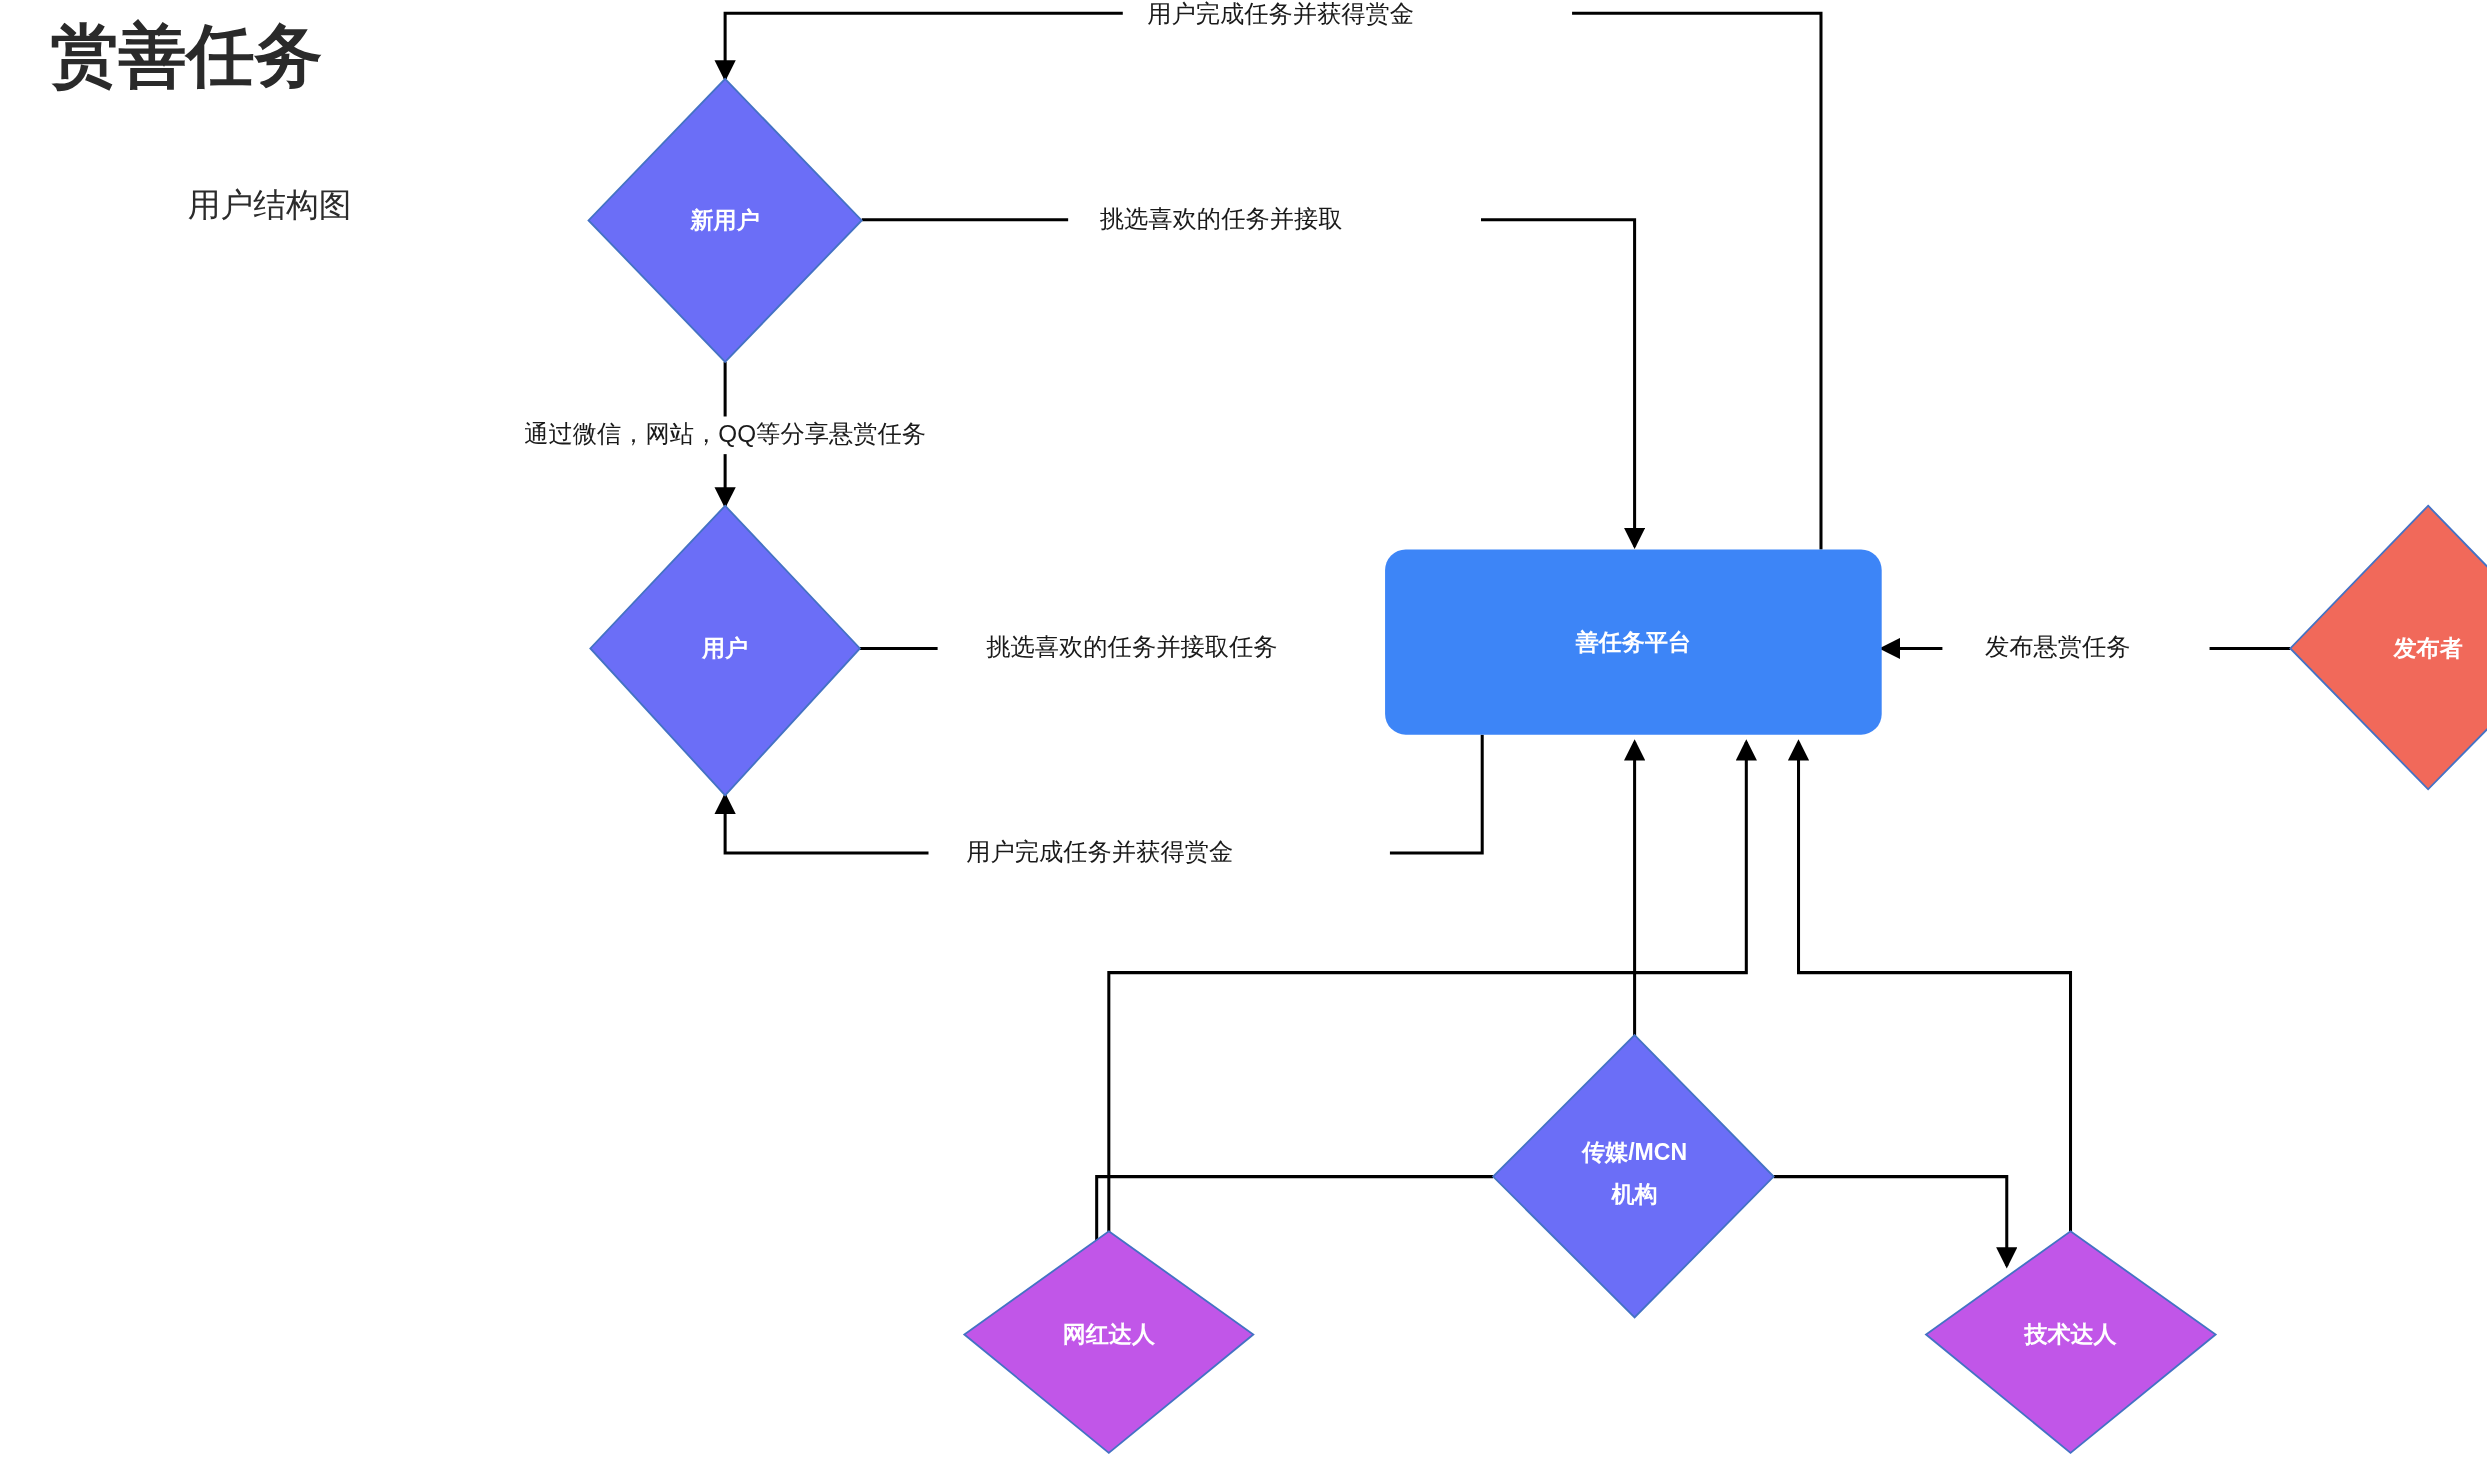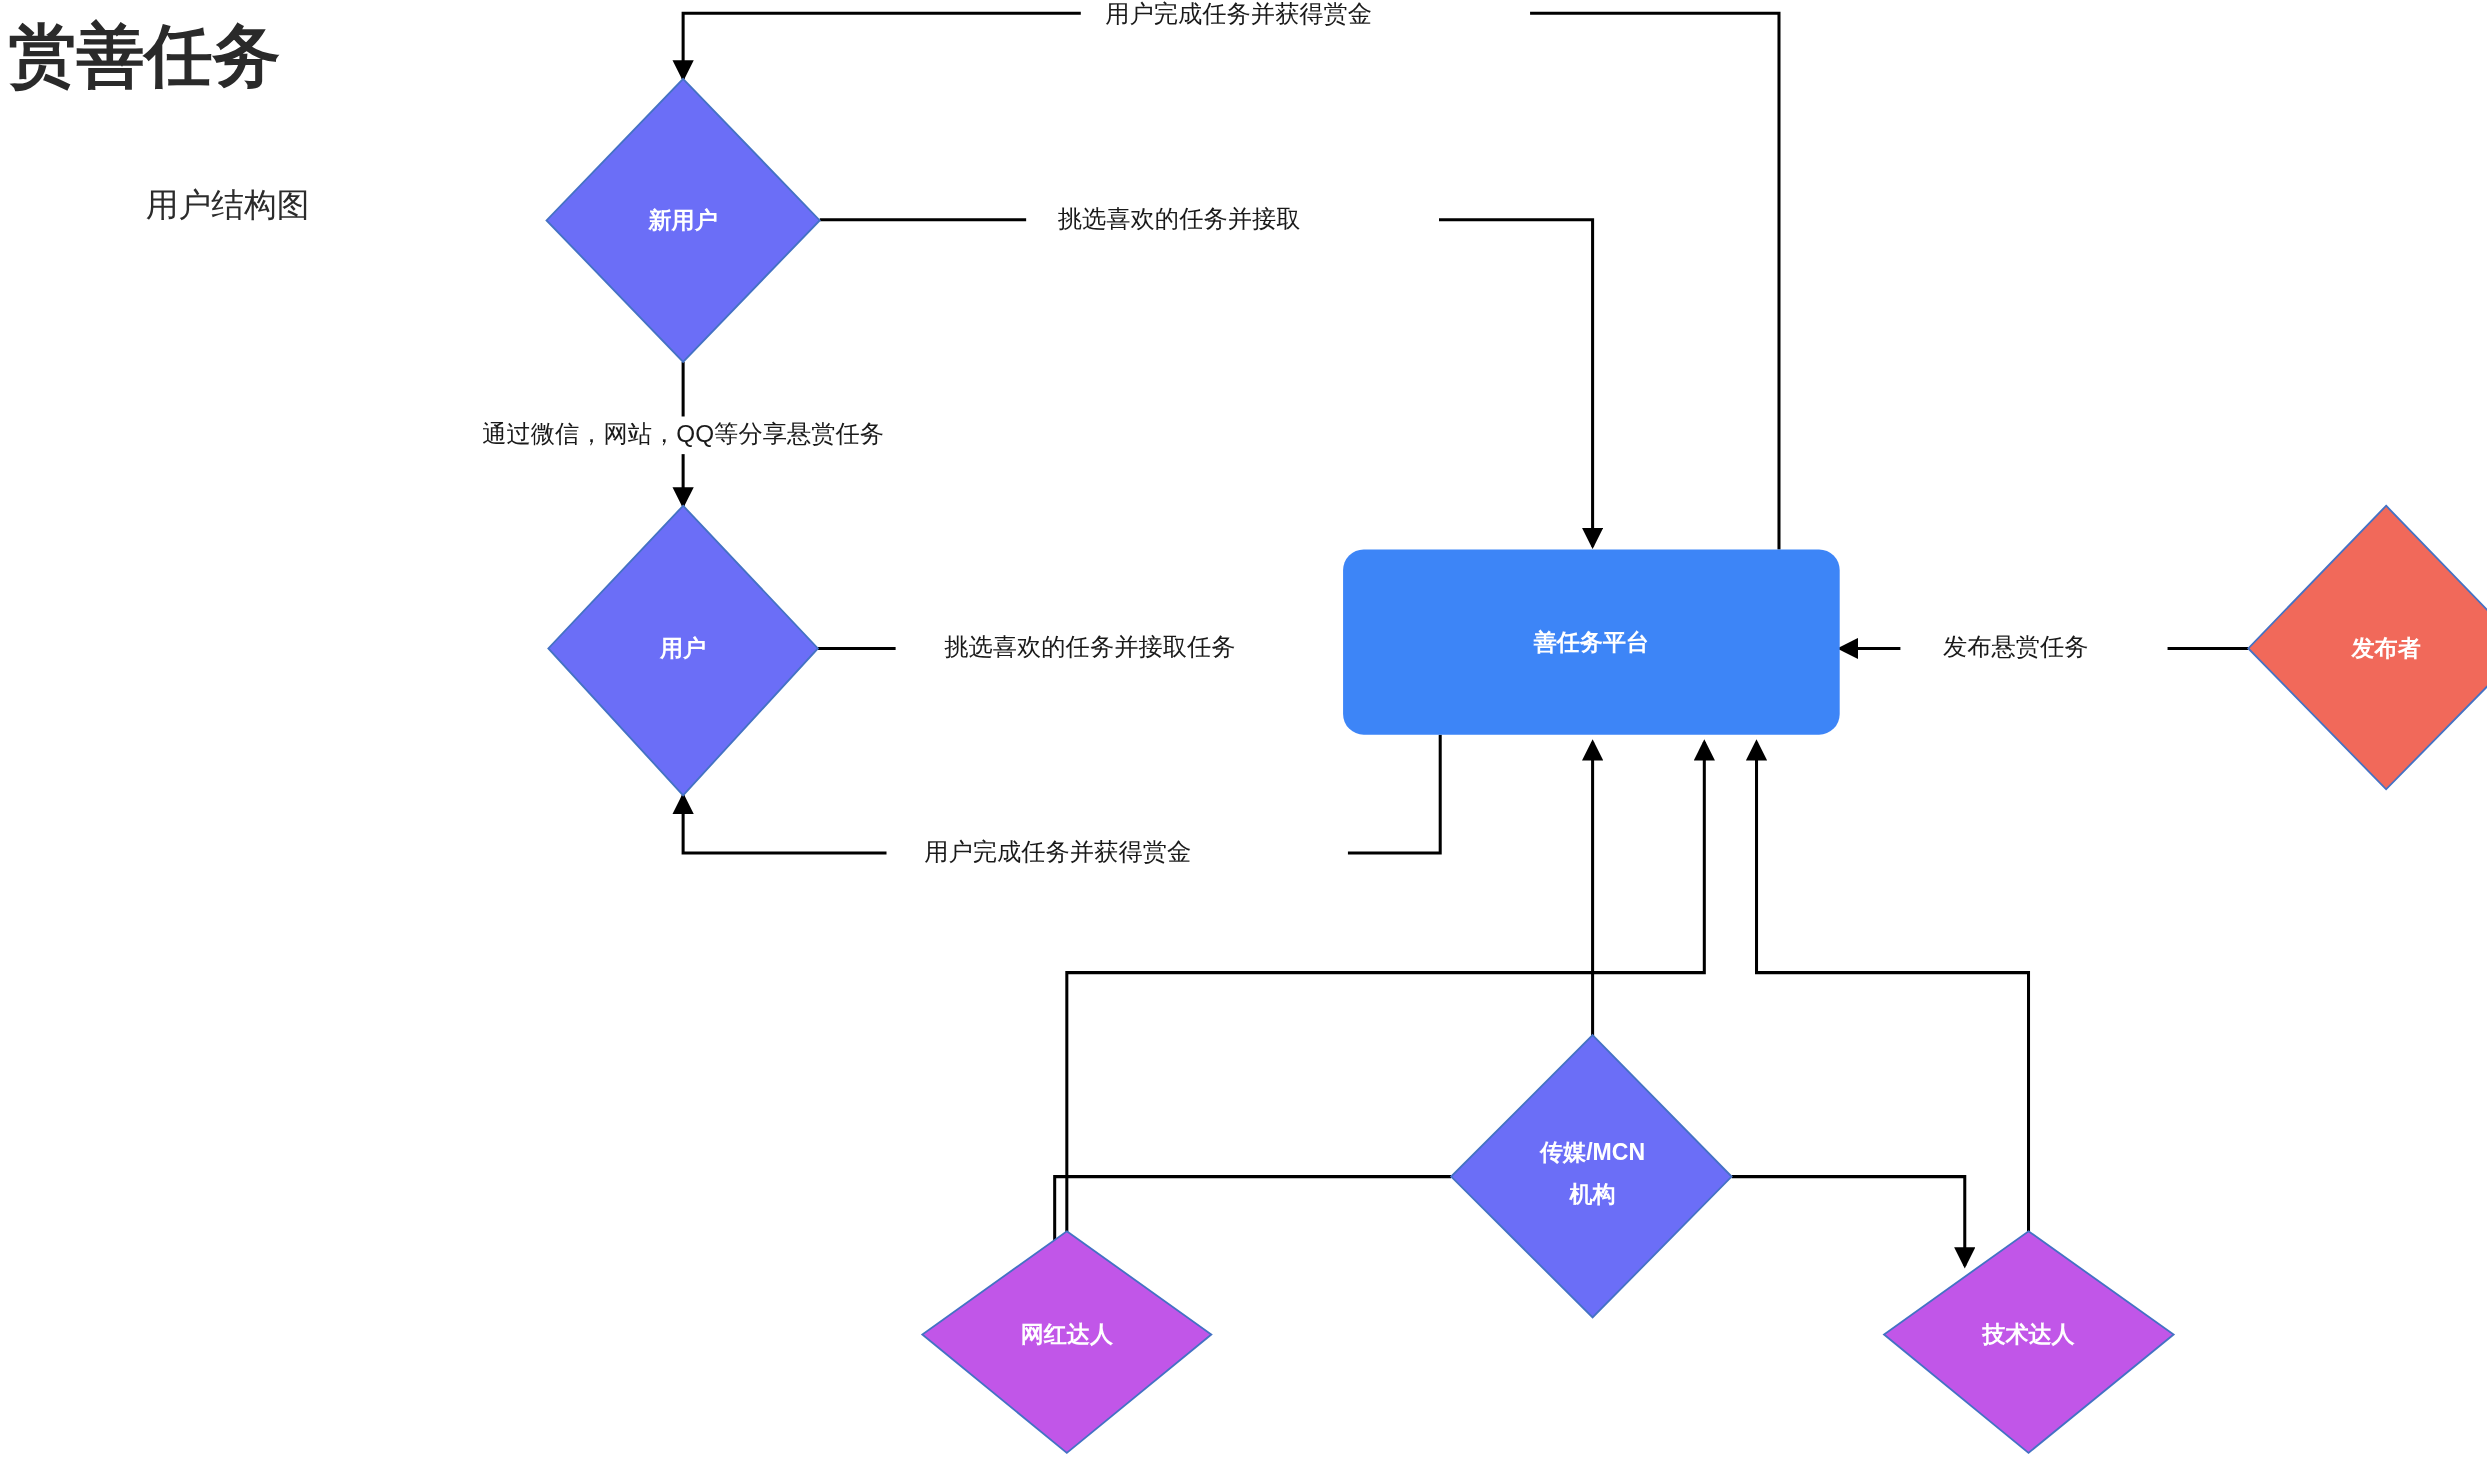--- a/index.html
+++ b/index.html
@@ -12,20 +12,21 @@
     height: 1482px;
     font-family: "Liberation Sans", "DejaVu Sans", sans-serif;
     overflow: hidden;
     position: relative;
   }
   #diagram-root {
     position: absolute;
     inset: 0;
     width: 1994px;
     height: 1482px;
+    margin-left: 42px;
   }
   svg.canvas {
     display: block;
     width: 2487px;
     height: 1482px;
   }
   .title-text {
     font-family: "Liberation Sans", "DejaVu Sans", sans-serif;
     font-weight: bold;
     font-size: 112px;

